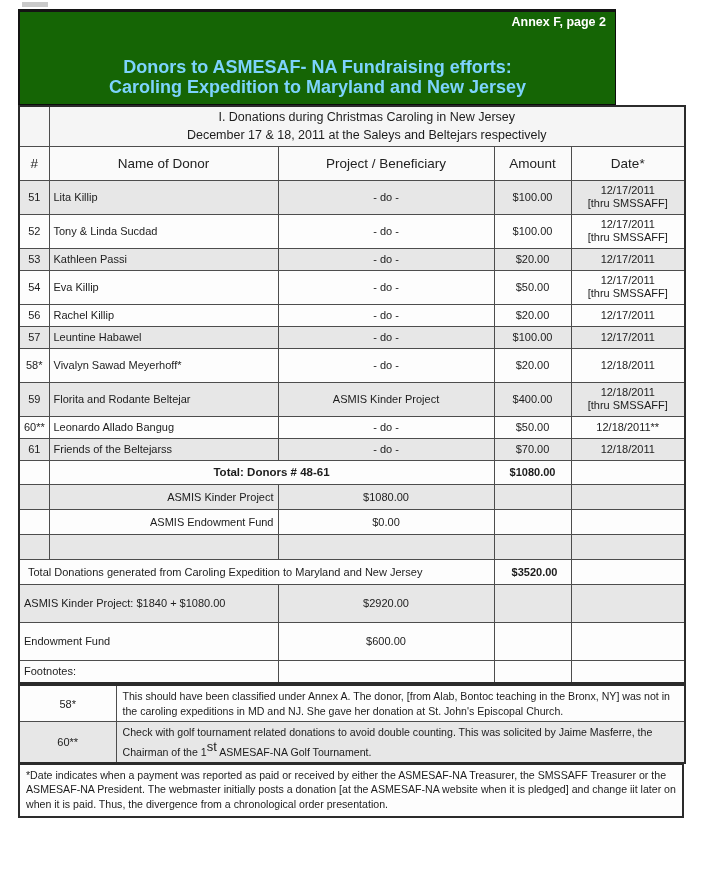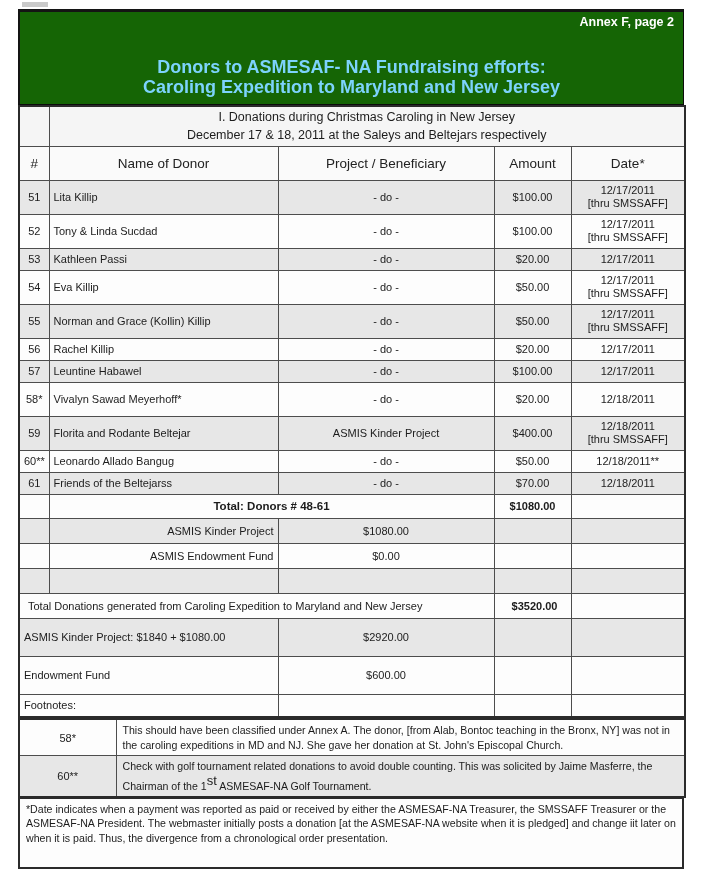--- a/index.html
+++ b/index.html
@@ -5,21 +5,21 @@
   html,body { margin:0; padding:0; }
   body {
     width:701px; height:869px; background:#ffffff; position:relative;
     font-family:"Liberation Sans", sans-serif; color:#1c1c1c;
     -webkit-font-smoothing:antialiased;
   }
   .smudge { position:absolute; left:22px; top:2px; width:26px; height:5px; background:#8a8a8a; opacity:.45; }
 
   
   .banner {
-    margin:9px 0 0 18px; width:666px; height:96px; box-sizing:border-box;
+    margin:9px 0 0 18px; width:598px; height:96px; box-sizing:border-box;
     background:#156505; border:1px solid #0c0c0c; border-top:3px solid #141414; border-left:2px solid #141414;
   }
   .annex { text-align:right; color:#ffffff; font-weight:bold; font-size:12.5px; padding:3px 9px 0 0; }
   .banner-title { margin-top:28px; text-align:center; color:#7dd3fc; font-weight:bold; font-size:18px; line-height:20px; }
 
   
   table.main {
     margin-left:18px; width:666px; border-collapse:collapse; table-layout:fixed;
     border:2px solid #2b2b2b;
   }
@@ -56,21 +56,21 @@
   table.fnotes td { border:1px solid #4d4d4d; box-sizing:border-box; background:#fdfdfd; }
   table.fnotes tr.stripe td { background:#e7e7e7; }
   td.fn-num { text-align:center; font-size:11px; width:97px; }
   td.fn-text { font-size:10.6px; line-height:14.5px; padding:3px 6px; text-align:left; }
   td.fn-text sup { font-size:13px; }
 
   
   .bottom-note {
     margin-left:18px; width:666px; box-sizing:border-box; background:#fdfdfd;
     border:2px solid #2b2b2b; border-top-width:1px;
-    font-size:10.6px; line-height:14.5px; padding:3px 6px 22px;
+    font-size:10.6px; line-height:14.5px; padding:3px 6px 5px;
   }
 </style>
 </head>
 <body>
 
 <div class="smudge"></div>
 
 <div class="banner">
   <div class="annex">Annex F, page 2</div>
   <div class="banner-title">
@@ -134,30 +134,20 @@
       <tr class="tall">
         <td class="num">54</td>
         <td class="name">Eva Killip</td>
         <td class="proj">- do -</td>
         <td class="amt">$50.00</td>
         <td class="date">
           <div>12/17/2011</div>
           <div>[thru SMSSAFF]</div>
         </td>
       </tr>
-      <tr class="stripe tall">
-        <td class="num">55</td>
-        <td class="name">Norman and Grace (Kollin) Killip</td>
-        <td class="proj">- do -</td>
-        <td class="amt">$50.00</td>
-        <td class="date">
-          <div>12/17/2011</div>
-          <div>[thru SMSSAFF]</div>
-        </td>
-      </tr>
       <tr class="short">
         <td class="num">56</td>
         <td class="name">Rachel Killip</td>
         <td class="proj">- do -</td>
         <td class="amt">$20.00</td>
         <td class="date">
           <div>12/17/2011</div>
         </td>
       </tr>
       <tr class="stripe short">

